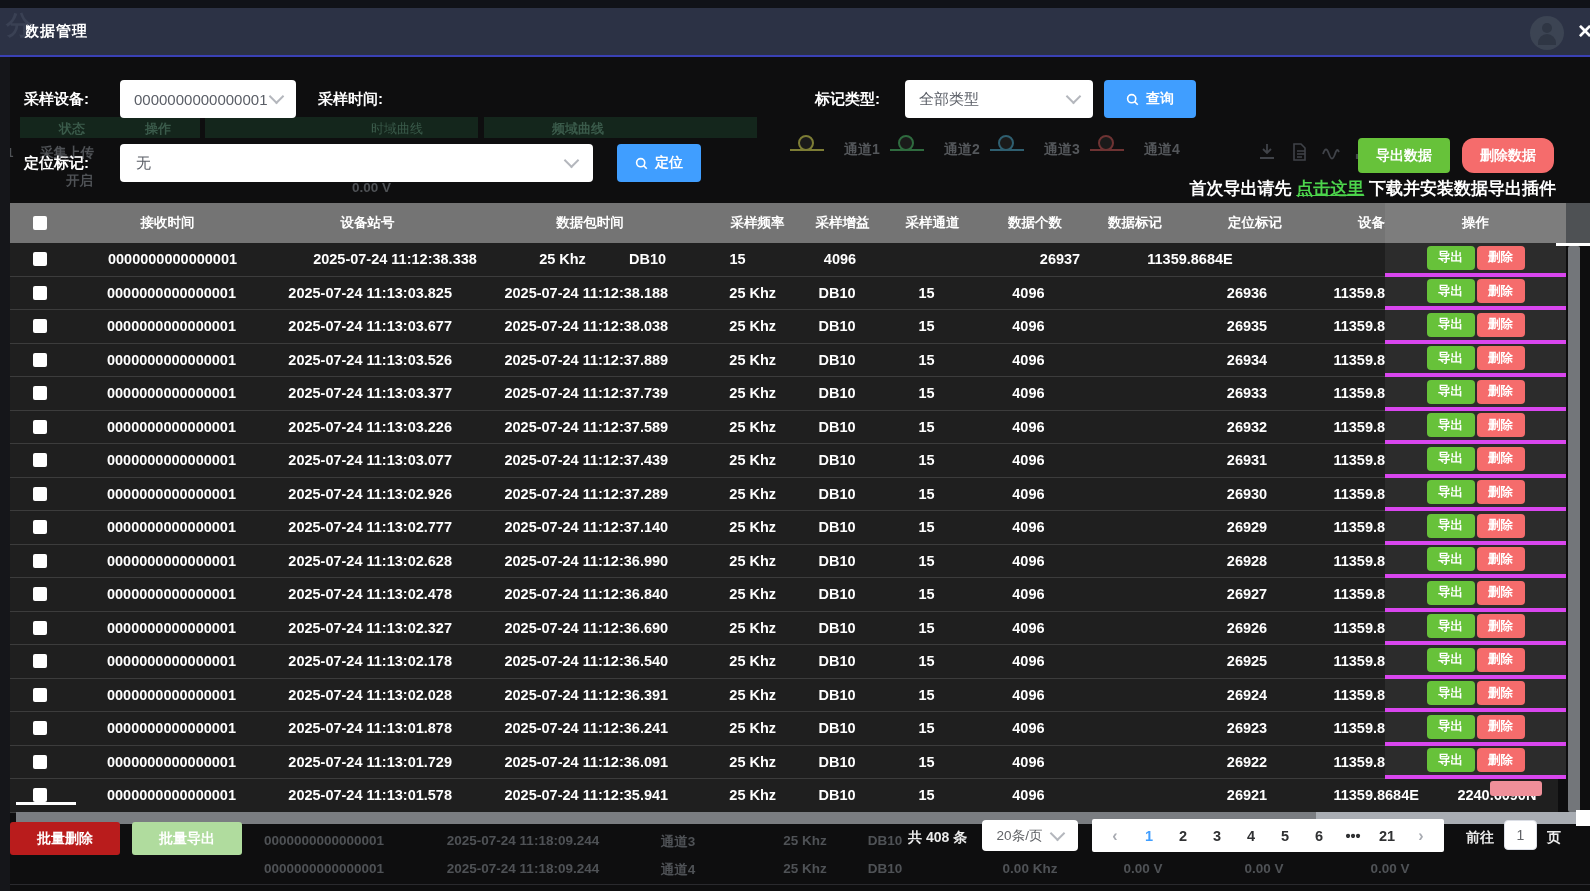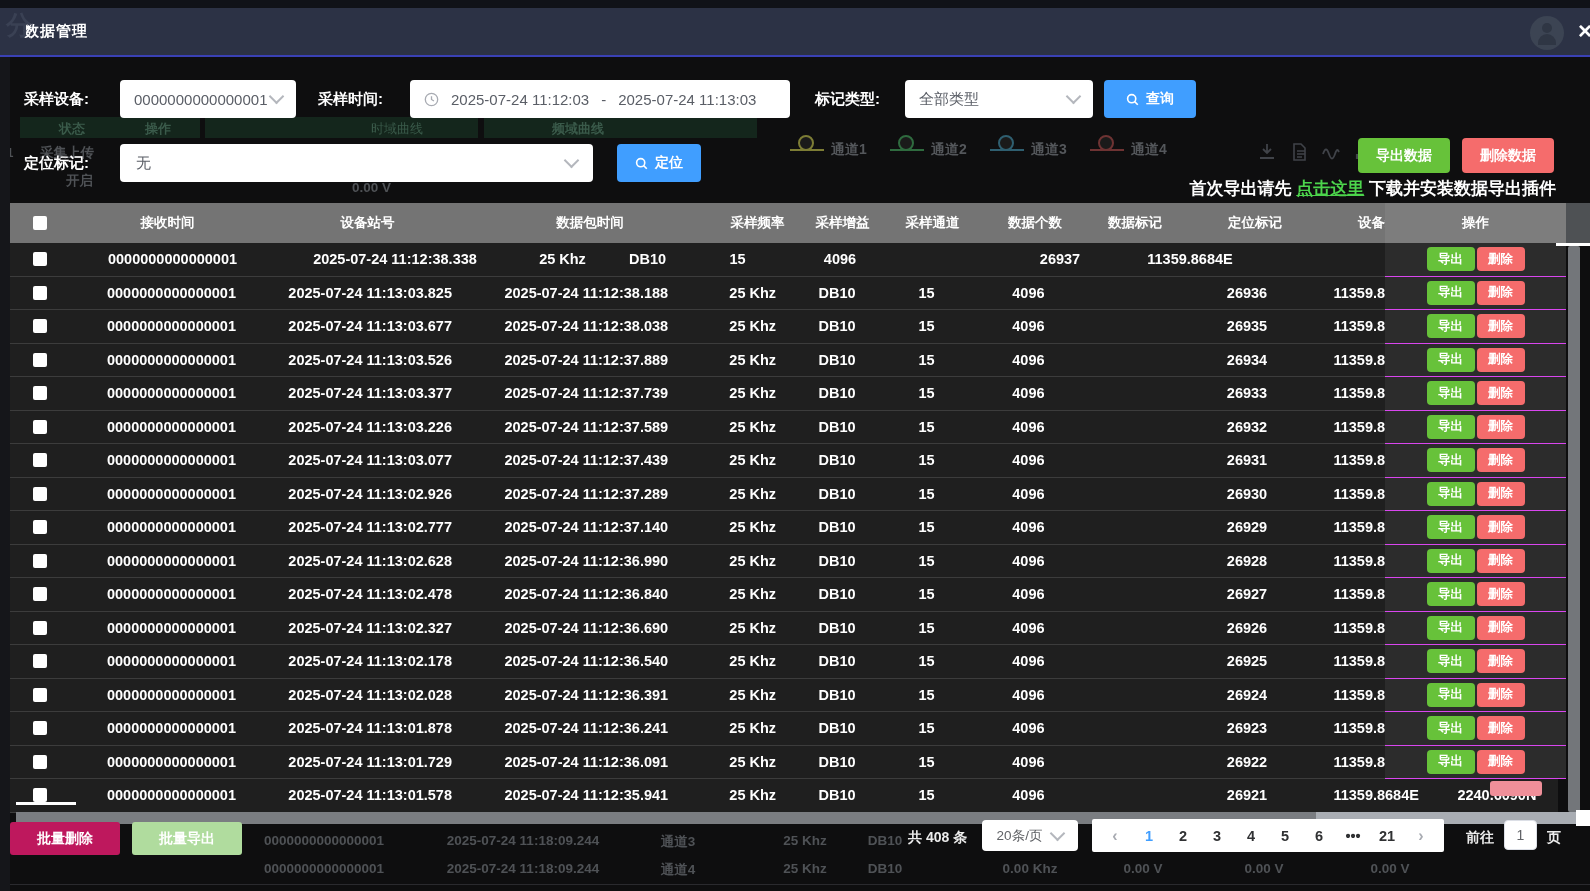--- a/index.html
+++ b/index.html
@@ -12,21 +12,21 @@
   .ghost-char{position:absolute;left:6px;top:8px;font-size:26px;color:#3a4154;font-weight:bold;}
   .title{position:absolute;left:24px;top:14px;font-size:15px;font-weight:bold;color:#fff;letter-spacing:1px;}
   .avatar{position:absolute;right:26px;top:8px;width:34px;height:34px;border-radius:50%;background:#3c4453;}
   .avatar .head{position:absolute;left:12px;top:7px;width:10px;height:10px;border-radius:50%;background:#2f3644;}
   .avatar .body{position:absolute;left:8px;top:18px;width:18px;height:11px;border-radius:9px 9px 0 0;background:#2f3644;}
   .close-x{position:absolute;right:-2px;top:11px;font-size:24px;font-weight:bold;color:#fff;cursor:pointer;line-height:24px;}
   .left-gutter{position:absolute;left:0;top:57px;width:10px;bottom:0;background:#15161a;z-index:2;}
   
   .dim{position:absolute;color:#4f5256;font-weight:bold;z-index:1;white-space:nowrap;}
   .green-strip{position:absolute;top:117px;height:21px;background:#14261c;z-index:1;}
-  .legend-item{position:absolute;top:141px;display:flex;align-items:center;gap:7px;z-index:1;}
+  .legend-item{position:absolute;top:141px;display:flex;align-items:center;gap:20px;z-index:1;}
   .legend-line{width:34px;height:2px;position:relative;}
   .legend-dot{position:absolute;left:11px;top:-5px;width:12px;height:12px;border-radius:50%;}
   .legend-label{font-size:14px;font-weight:bold;color:#54575b;}
   .bg-icon{position:absolute;top:141px;width:22px;height:22px;color:#404349;z-index:1;}
   
   .flabel{position:absolute;font-size:15px;font-weight:bold;color:#fff;z-index:4;white-space:nowrap;}
   .wbox{position:absolute;height:38px;background:#fff;border-radius:4px;z-index:4;display:flex;align-items:center;box-sizing:border-box;}
   .wbox .val{color:#5a5e66;font-size:15px;}
   .chev{width:9px;height:9px;border-right:2px solid #b4b7bd;border-bottom:2px solid #b4b7bd;
         transform:rotate(45deg);margin-top:-5px;}
@@ -46,37 +46,37 @@
   .thead-op{position:absolute;left:1375px;top:0;width:181px;height:40px;background:#7d7d7d;
             display:flex;align-items:center;justify-content:center;color:#fff;font-size:13.5px;font-weight:bold;}
   .thead-corner{position:absolute;left:1556px;top:0;width:24px;height:40px;background:#4e5154;}
   .tbody{position:absolute;left:0;top:40px;width:1580px;height:570px;overflow:hidden;}
   .trow{position:relative;width:1548px;height:33.5px;background:#1f1f1f;border-bottom:1px solid #3c3c3c;
         display:flex;box-sizing:border-box;}
   .tcell{display:flex;align-items:center;justify-content:center;color:#fff;font-size:14.5px;font-weight:bold;
          box-sizing:border-box;white-space:nowrap;overflow:hidden;}
   .cb{width:14px;height:14px;background:#fff;border-radius:2px;cursor:pointer;}
   .op-cell{position:absolute;left:1375px;top:0;width:181px;height:33.5px;background:#2c2c2c;
-           border-bottom:1px solid #d946ef;display:flex;align-items:center;justify-content:center;gap:2px;box-sizing:border-box;}
+           border-bottom:4px solid #d946ef;display:flex;align-items:center;justify-content:center;gap:2px;box-sizing:border-box;}
   .mini-green,.mini-red{width:48px;height:24px;border:none;border-radius:4px;color:#fff;font-size:12.5px;font-weight:bold;
            cursor:pointer;font-family:"Liberation Sans",sans-serif;padding:0;}
   .mini-green{background:#67c23a;}
   .mini-red{background:#f56c6c;}
   .pink-fragment{position:absolute;left:1480px;top:2px;width:52px;height:15px;border-radius:3px;background:#ef8f99;}
   
   .v-white-line{position:absolute;left:1546px;top:40px;width:34px;height:3px;background:#fff;}
   .v-track{position:absolute;left:1558px;top:43px;width:12px;height:566px;background:#73767a;border-radius:2px;}
   .h-thumb-white{position:absolute;left:6px;top:599px;width:60px;height:3px;background:#fff;}
   .h-track-a{position:absolute;left:6px;top:609px;width:1300px;height:12px;background:#7a7d81;}
   .h-track-b{position:absolute;left:1306px;top:609px;width:264px;height:12px;background:#a9adb3;}
   .h-corner{position:absolute;left:1566px;top:607px;width:16px;height:16px;background:#fff;}
   
   .btn-pink,.btn-lgreen{position:absolute;top:822px;width:110px;height:33px;border:none;border-radius:3px;z-index:4;
       color:#fff;font-size:14px;font-weight:bold;cursor:pointer;font-family:"Liberation Sans",sans-serif;}
-  .btn-pink{left:10px;background:#be185d;}
+  .btn-pink{left:10px;background:#b91c1c;}
   .btn-lgreen{left:132px;background:#b0dc9e;}
   .total-txt{position:absolute;left:908px;top:829px;font-size:14px;font-weight:bold;color:#ececec;z-index:4;}
   .size-select{position:absolute;left:982px;top:820px;width:96px;height:31px;background:#fff;border-radius:4px;z-index:4;
       display:flex;align-items:center;justify-content:center;gap:10px;cursor:pointer;}
   .size-select .val{color:#606266;font-size:13.5px;}
   .pager{position:absolute;left:1092px;top:819px;width:352px;height:33px;background:#fff;border-radius:2px;z-index:4;
       display:flex;align-items:center;justify-content:space-around;padding:0 6px;box-sizing:border-box;}
   .pg{min-width:26px;text-align:center;font-size:14.5px;font-weight:bold;color:#303133;cursor:pointer;}
   .pg.active{color:#409eff;}
   .pg.arrow{color:#a8abb2;font-size:16px;}
@@ -188,29 +188,20 @@
     <div class="close-x">×</div>
   </div>
   <div class="left-gutter"></div>
 
   <div class="flabel" style="left:24px;top:90px;">采样设备:</div>
   <div class="wbox" style="left:120px;top:80px;width:176px;padding:0 14px;justify-content:space-between;">
     <span class="val">0000000000000001</span>
     <span class="chev"></span>
   </div>
   <div class="flabel" style="left:318px;top:90px;">采样时间:</div>
-  <div class="wbox" style="left:410px;top:80px;width:380px;padding:0 14px;gap:12px;">
-    <svg width="15" height="15" viewBox="0 0 16 16">
-      <circle cx="8" cy="8" r="6.6" fill="none" stroke="#a8abb2" stroke-width="1.4"></circle>
-      <path d="M8 4.5 V8 L10.6 9.6" fill="none" stroke="#a8abb2" stroke-width="1.4"></path>
-    </svg>
-    <span class="val">2025-07-24 11:12:03</span>
-    <span class="val">-</span>
-    <span class="val">2025-07-24 11:13:03</span>
-  </div>
   <div class="flabel" style="left:815px;top:90px;">标记类型:</div>
   <div class="wbox" style="left:905px;top:80px;width:188px;padding:0 14px;justify-content:space-between;">
     <span class="val">全部类型</span>
     <span class="chev"></span>
   </div>
   <button class="btn-blue" style="left:1104px;top:80px;width:92px;">
     <svg width="13" height="13" viewBox="0 0 16 16">
       <circle cx="7" cy="7" r="5" fill="none" stroke="#fff" stroke-width="2"></circle>
       <path d="M10.5 10.5 L14.5 14.5" stroke="#fff" stroke-width="2"></path>
     </svg>
@@ -223,21 +214,21 @@
     <span class="chev"></span>
   </div>
   <button class="btn-blue" style="left:617px;top:144px;width:84px;">
     <svg width="13" height="13" viewBox="0 0 16 16">
       <circle cx="7" cy="7" r="5" fill="none" stroke="#fff" stroke-width="2"></circle>
       <path d="M10.5 10.5 L14.5 14.5" stroke="#fff" stroke-width="2"></path>
     </svg>
     <span>定位</span>
   </button>
   <button class="btn-green" style="left:1358px;top:138px;">导出数据</button>
-  <button class="btn-red" style="left:1462px;top:138px;">删除数据</button>
+  <button class="btn-red" style="left:1462px;top:138px;border-radius:12px;">删除数据</button>
   <div class="hint">
     <span>首次导出请先 </span><a>点击这里</a><span> 下载并安装数据导出插件</span>
   </div>
 
   <div class="table-wrap">
     <div class="thead" id="thead">
         <div class="hcell" style="width: 60px;">
           <span class="cb"></span>
         </div>
         <div class="hcell" style="width: 195px;">接收时间</div>

